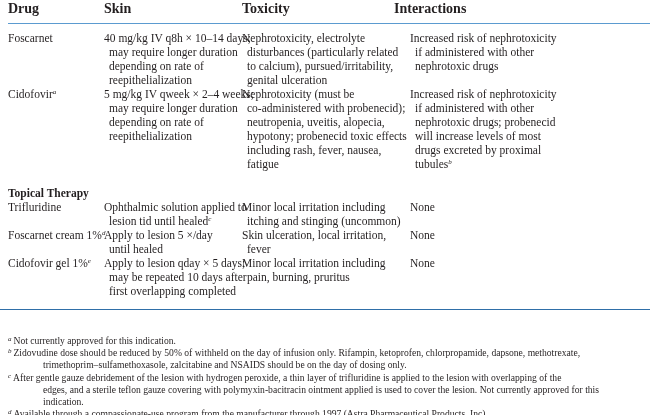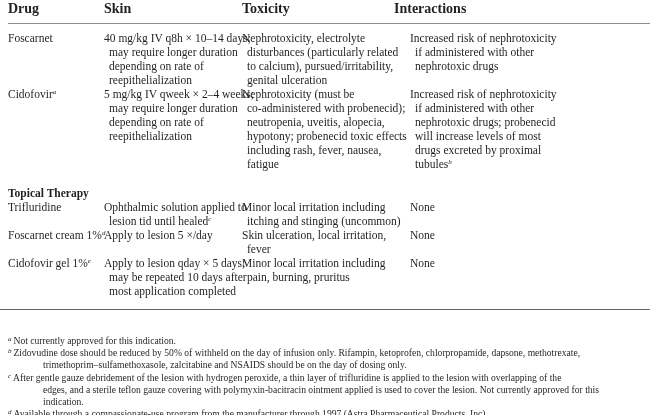--- a/index.html
+++ b/index.html
@@ -96,36 +96,37 @@
   </div>
   <div class="cell col-int" style="top:200px">
     <span class="ln">None</span>
   </div>
 
   <div class="cell col-drug" style="top:228px">
     <span class="ln"><span>Foscarnet cream 1%</span><sup>d</sup></span>
   </div>
   <div class="cell col-dose" style="top:228px">
     <span class="ln">Apply to lesion 5 ×/day</span>
+    <span class="ln indent">until healed</span>
   </div>
   <div class="cell col-tox" style="top:228px">
     <span class="ln">Skin ulceration, local irritation,</span>
     <span class="ln indent">fever</span>
   </div>
   <div class="cell col-int" style="top:228px">
     <span class="ln">None</span>
   </div>
 
   <div class="cell col-drug" style="top:256px">
     <span class="ln"><span>Cidofovir gel 1%</span><sup>e</sup></span>
   </div>
   <div class="cell col-dose" style="top:256px">
     <span class="ln">Apply to lesion qday × 5 days;</span>
     <span class="ln indent">may be repeated 10 days after</span>
-    <span class="ln indent">most application completed</span>
+    <span class="ln indent">first overlapping completed</span>
   </div>
   <div class="cell col-tox" style="top:256px">
     <span class="ln">Minor local irritation including</span>
     <span class="ln indent">pain, burning, pruritus</span>
   </div>
   <div class="cell col-int" style="top:256px">
     <span class="ln">None</span>
   </div>
 
   <div class="rule-bottom"></div>

